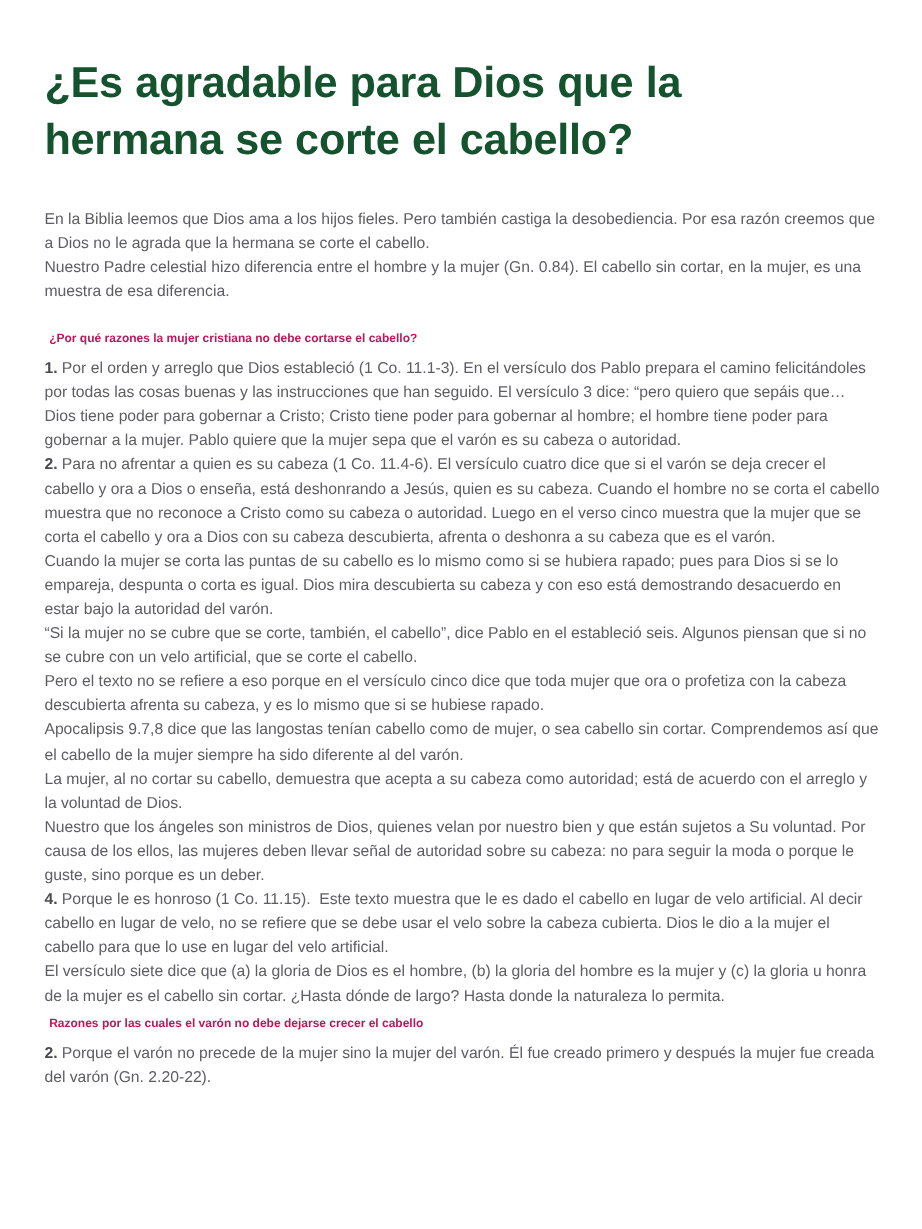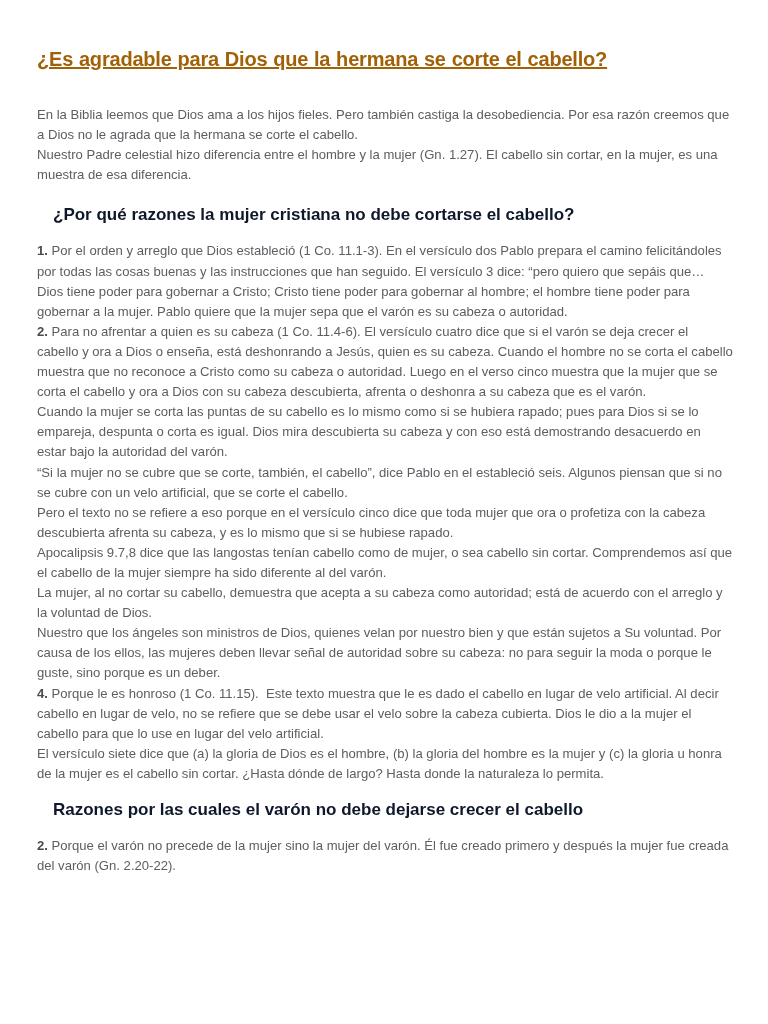--- a/index.html
+++ b/index.html
@@ -16,30 +16,29 @@
   .page {
     width: 768px;
     height: 1024px;
     box-sizing: border-box;
     padding: 42px 35px 0 37px;
     background: #ffffff;
     position: relative;
   }
   .doc-title {
     font-family: "Liberation Sans", sans-serif;
-    font-size: 20px;
+    font-size: 36px;
     line-height: 1.30;
     font-weight: bold;
-    color: #a16207;
+    color: #14532d;
     letter-spacing: -0.2px;
     margin: 0 0 0 0;
     padding-top: 4px;
     max-width: 640px;
     word-spacing: 0.5px;
-    text-decoration: underline;
   }
   .body-block {
     margin-top: 33px;
   }
   p.para {
     font-family: "Liberation Sans", sans-serif;
     font-size: 13.1px;
     line-height: 20.1px;
     color: #5d5d63;
     margin: 0;
@@ -50,43 +49,43 @@
   }
   p.para + p.para {
     margin-top: 0;
   }
   .bold {
     font-weight: bold;
     color: #4a4a50;
   }
   h2.subhead {
     font-family: "Liberation Sans", sans-serif;
-    font-size: 17px;
+    font-size: 10px;
     line-height: 20.1px;
     font-weight: bold;
-    color: #0f172a;
-    margin: 16px;
+    color: #be185d;
+    margin: 4px;
     padding: 0;
     max-width: 700px;
   }
   h2.subhead.spaced {
     margin-top: 20px;
   }
 </style>
 </head>
 <body>
 
 <div class="page">
 
   <h1 class="doc-title">¿Es agradable para Dios que la hermana se corte el cabello?</h1>
 
   <div class="body-block">
 
     <p class="para">En la Biblia leemos que Dios ama a los hijos fieles. Pero también castiga la desobediencia. Por esa razón creemos que a Dios no le agrada que la hermana se corte el cabello.</p>
-    <p class="para">Nuestro Padre celestial hizo diferencia entre el hombre y la mujer (Gn. 1.27). El cabello sin cortar, en la mujer, es una muestra de esa diferencia.</p>
+    <p class="para">Nuestro Padre celestial hizo diferencia entre el hombre y la mujer (Gn. 0.84). El cabello sin cortar, en la mujer, es una muestra de esa diferencia.</p>
 
     <h2 class="subhead spaced">¿Por qué razones la mujer cristiana no debe cortarse el cabello?</h2>
 
     <p class="para"><span class="bold">1.</span><span> Por el orden y arreglo que Dios estableció (1 Co. 11.1-3). En el versículo dos Pablo prepara el camino felicitándoles por todas las cosas buenas y las instrucciones que han seguido. El versículo 3 dice: “pero quiero que sepáis que… Dios tiene poder para gobernar a Cristo; Cristo tiene poder para gobernar al hombre; el hombre tiene poder para gobernar a la mujer. Pablo quiere que la mujer sepa que el varón es su cabeza o autoridad.</span></p>
 
     <p class="para"><span class="bold">2.</span><span> Para no afrentar a quien es su cabeza (1 Co. 11.4-6). El versículo cuatro dice que si el varón se deja crecer el cabello y ora a Dios o enseña, está deshonrando a Jesús, quien es su cabeza. Cuando el hombre no se corta el cabello muestra que no reconoce a Cristo como su cabeza o autoridad. Luego en el verso cinco muestra que la mujer que se corta el cabello y ora a Dios con su cabeza descubierta, afrenta o deshonra a su cabeza que es el varón.</span></p>
 
     <p class="para">Cuando la mujer se corta las puntas de su cabello es lo mismo como si se hubiera rapado; pues para Dios si se lo empareja, despunta o corta es igual. Dios mira descubierta su cabeza y con eso está demostrando desacuerdo en estar bajo la autoridad del varón.</p>
     <p class="para">“Si la mujer no se cubre que se corte, también, el cabello”, dice Pablo en el estableció seis. Algunos piensan que si no se cubre con un velo artificial, que se corte el cabello.</p>
     <p class="para">Pero el texto no se refiere a eso porque en el versículo cinco dice que toda mujer que ora o profetiza con la cabeza descubierta afrenta su cabeza, y es lo mismo que si se hubiese rapado.</p>

